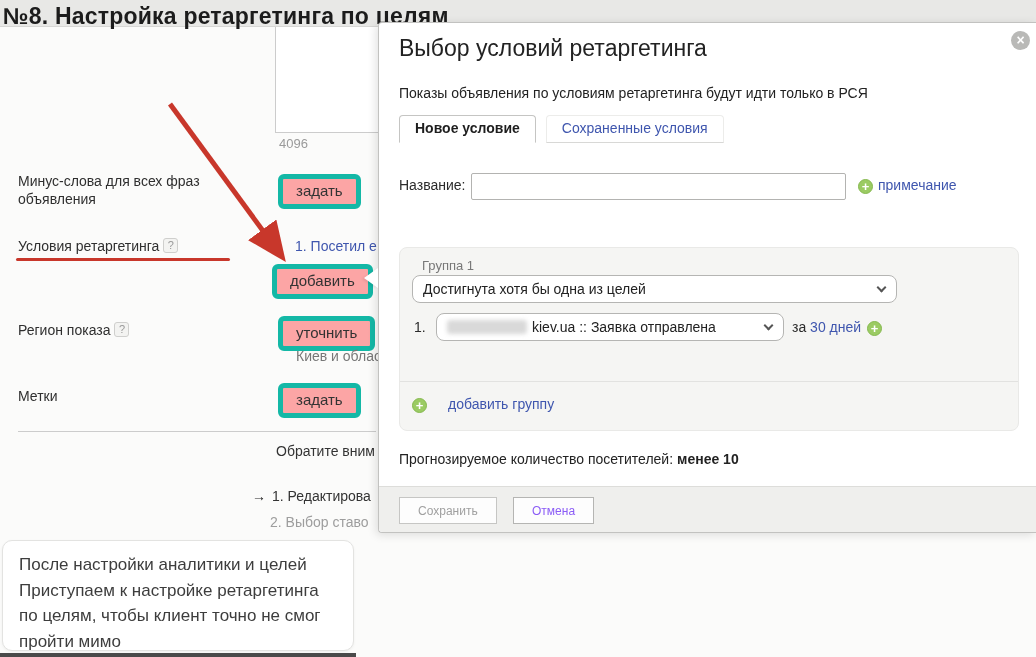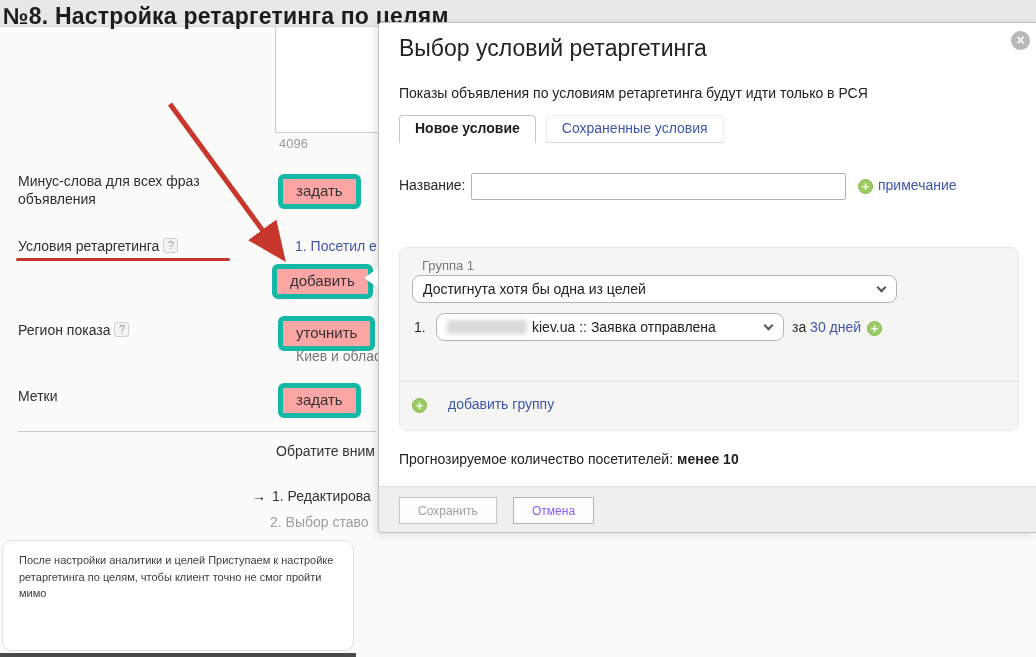--- a/index.html
+++ b/index.html
@@ -53,21 +53,21 @@
   .attention-text { left: 276px; top: 443px; font-size: 14px; color: #333; white-space: nowrap; }
   .step-row { font-size: 14px; white-space: nowrap; }
   .step-arrow { color: #222; margin-right: 6px; }
   .step-done { color: #333; }
   .step-next { color: #9d9d9d; }
 
   .note-box {
     left: 2px; top: 540px; width: 352px; height: 111px;
     background: #fff; border: 1px solid #e3e3e1; border-radius: 10px;
     box-shadow: 0 1px 3px rgba(0,0,0,.05);
-    padding: 11px 16px; font-size: 11px; color: #3d3d3d; line-height: 1.5;
+    padding: 11px 16px; font-size: 17px; color: #3d3d3d; line-height: 1.5;
   }
   .bottom-bar { left: 0; top: 653px; width: 356px; height: 4px; background: #4a4a4a; }
 
   
   .arrow-svg { left: 0; top: 0; width: 1036px; height: 657px; pointer-events: none; z-index: 5; }
 
   
   .modal {
     left: 378px; top: 22px; width: 658px; height: 511px;
     background: #fff;

